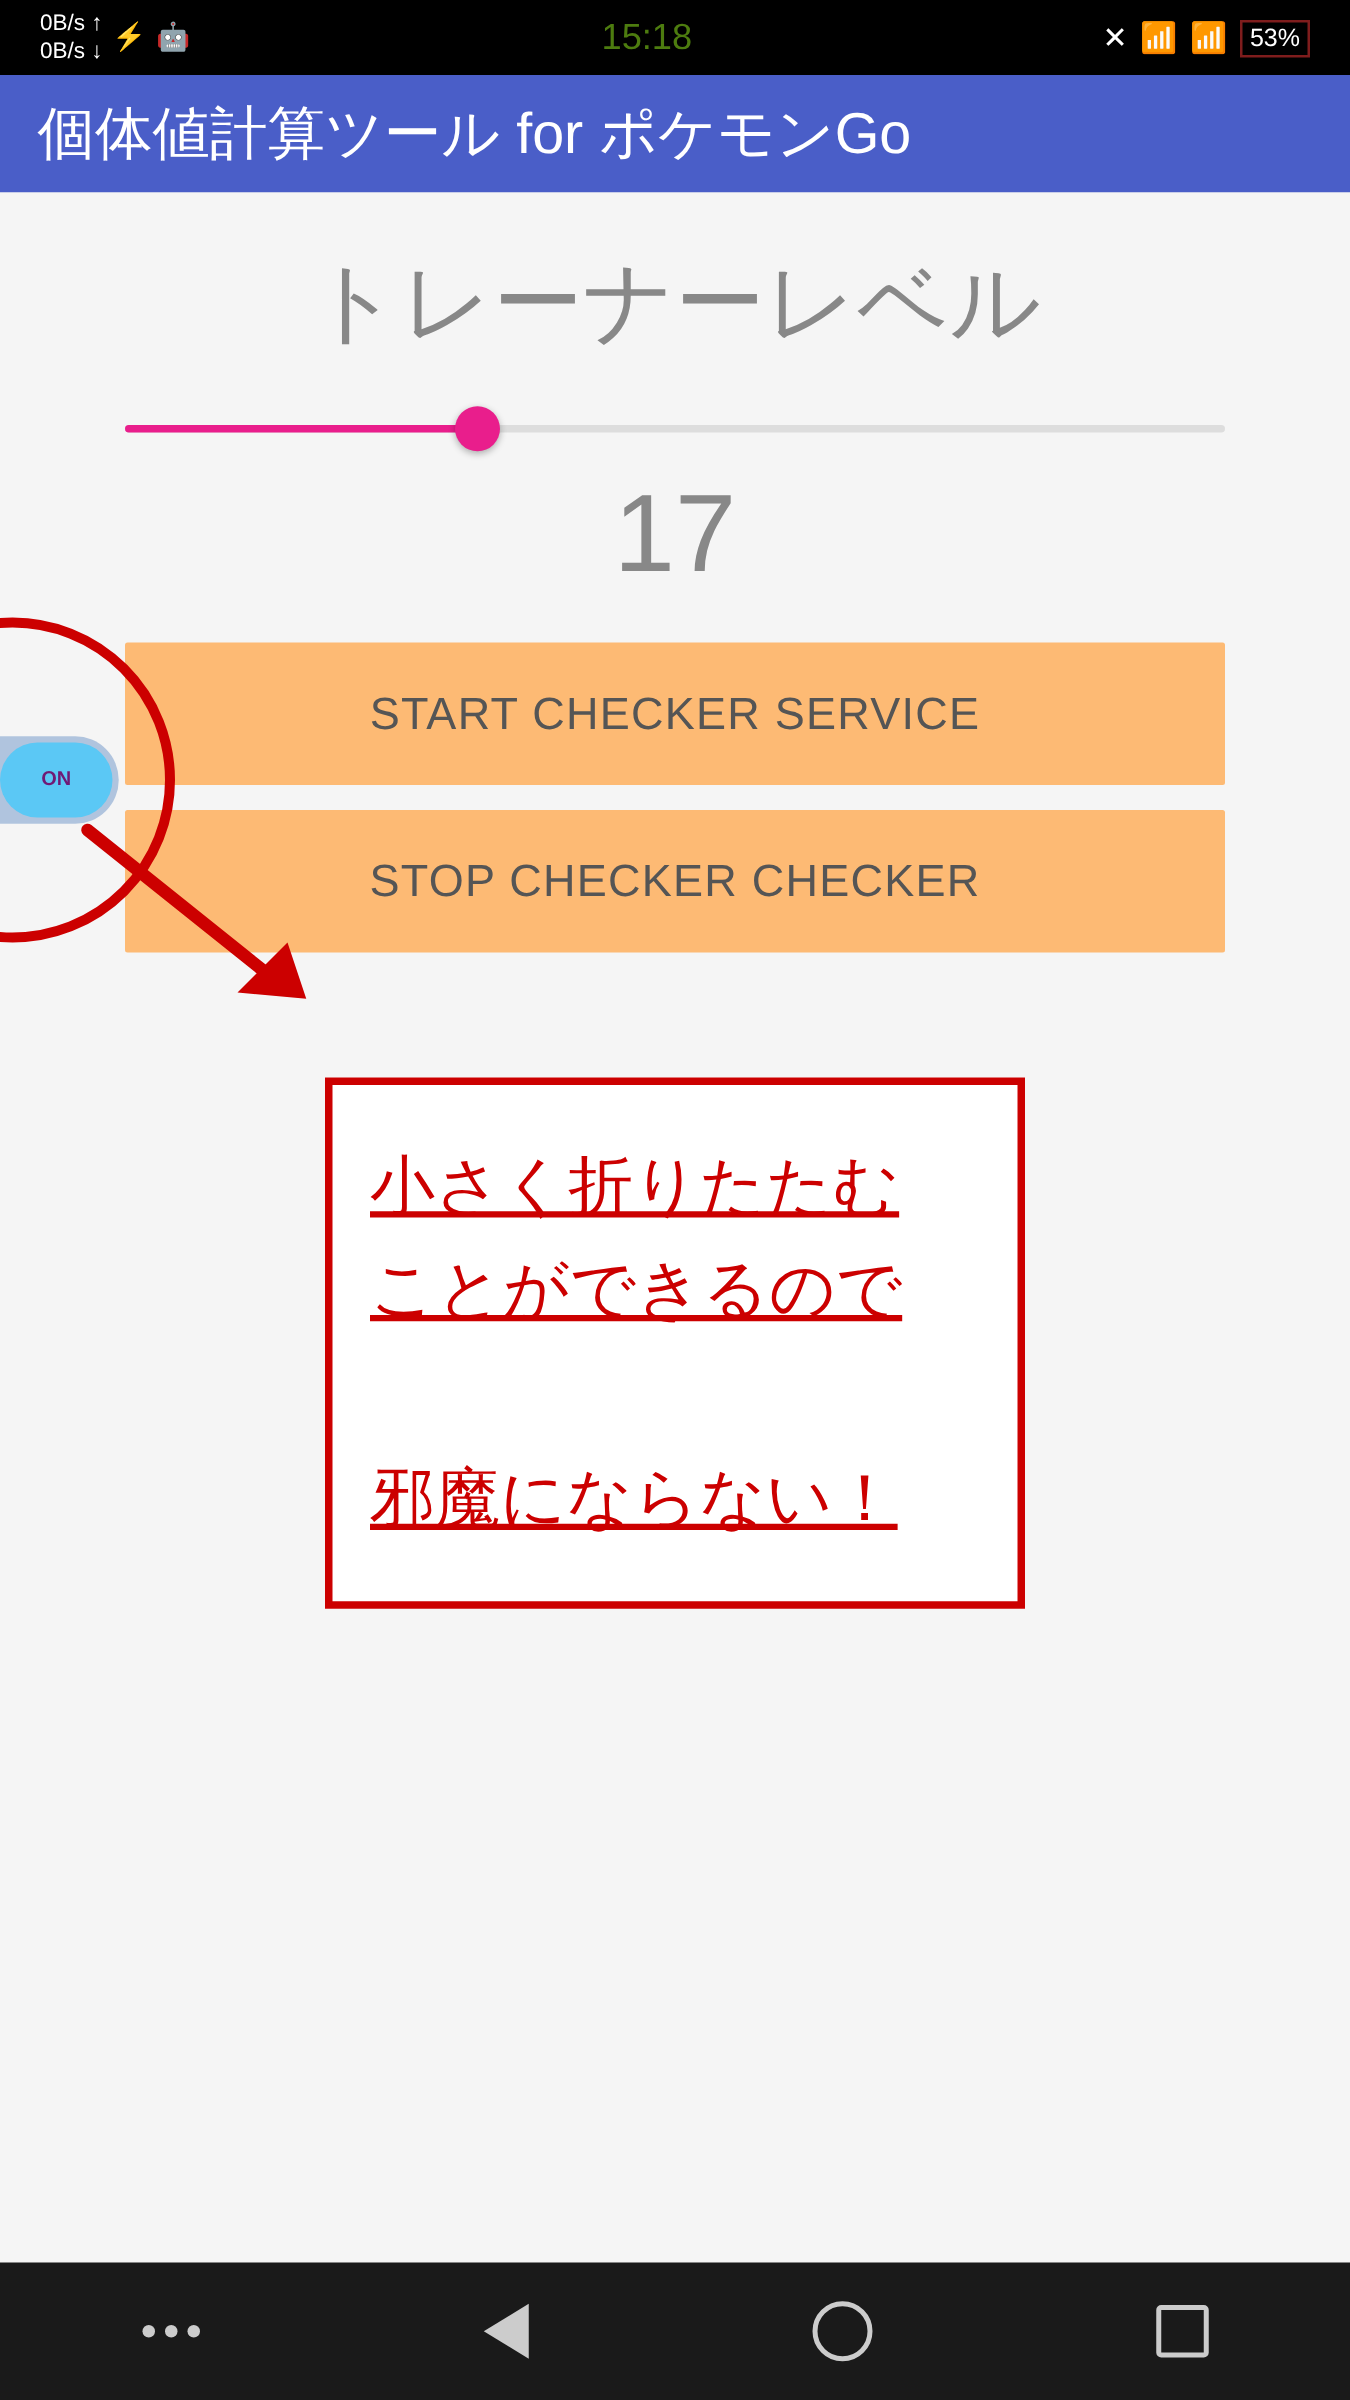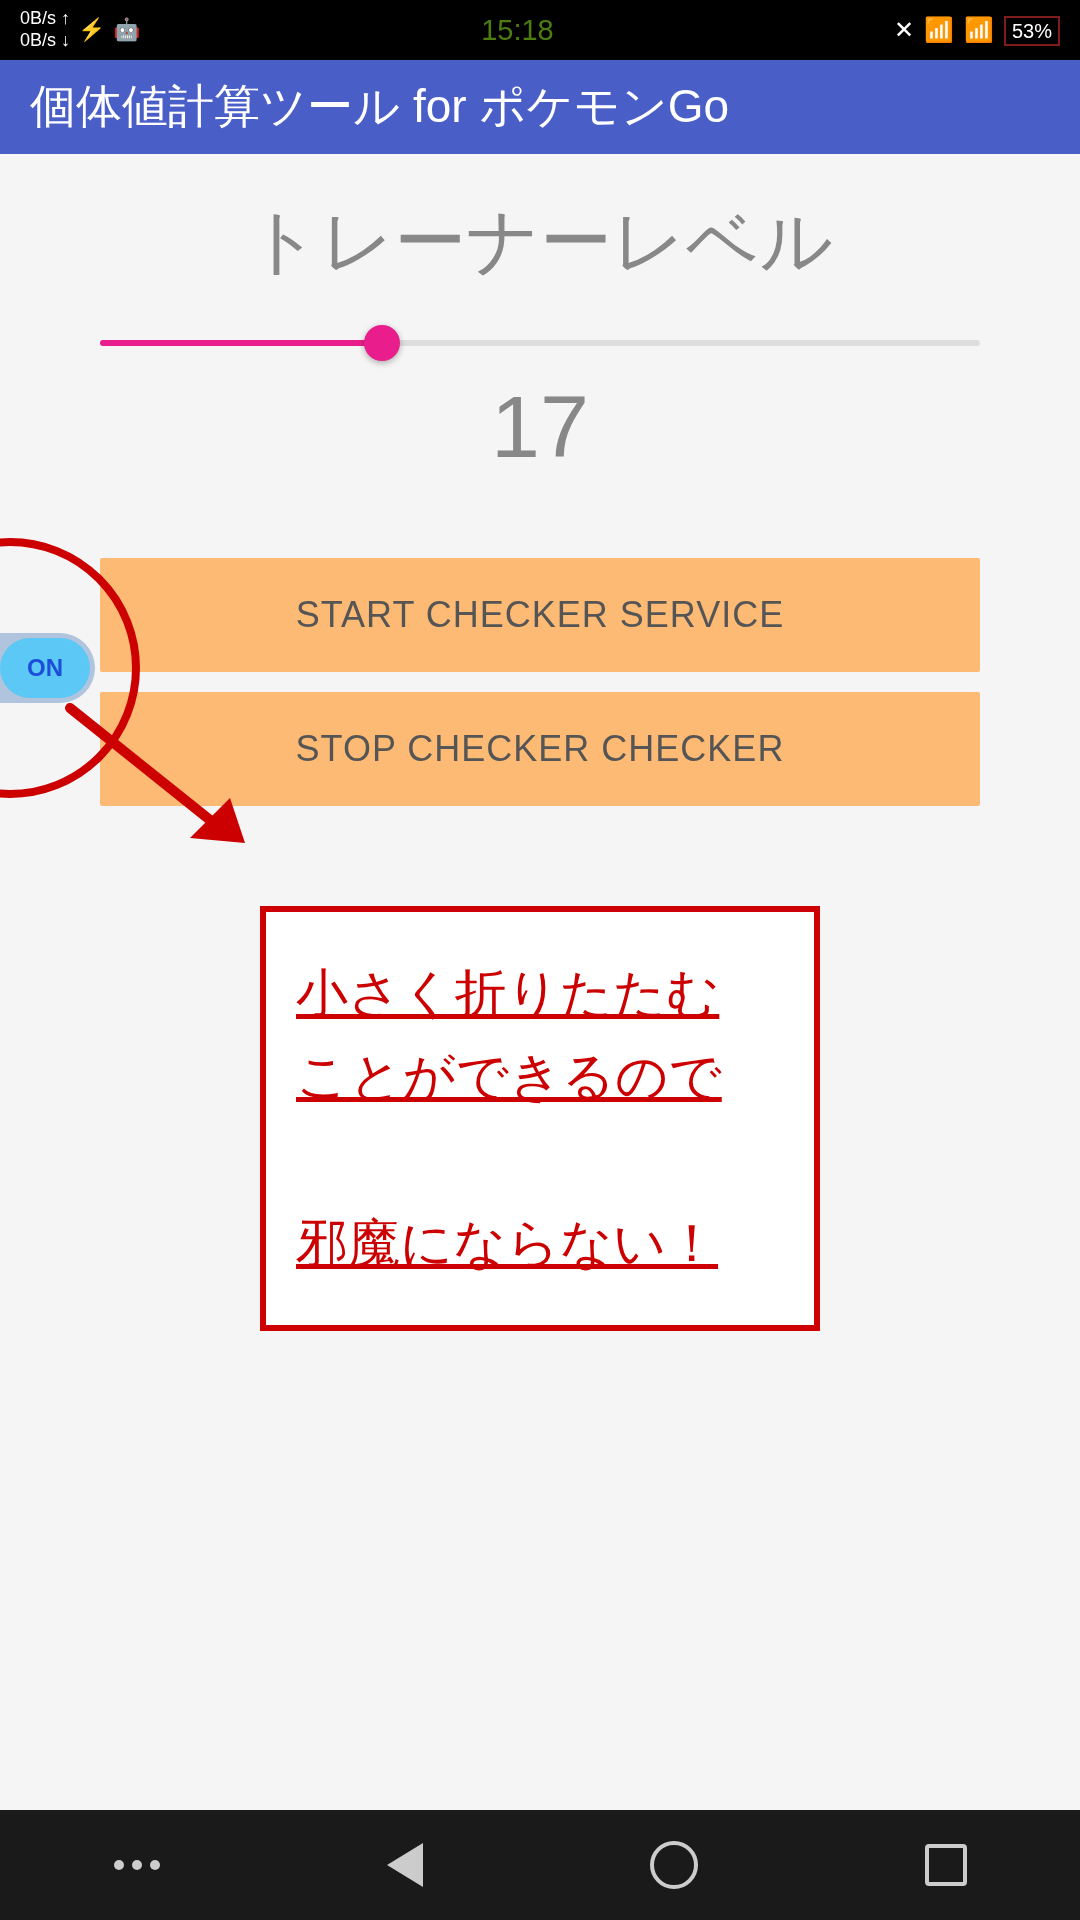--- a/index.html
+++ b/index.html
@@ -15,21 +15,21 @@
     }
 
     
     .status-bar {
       width: 100%;
       height: 60px;
       background: #000;
       display: flex;
       align-items: center;
       justify-content: space-between;
-      padding: 0 20px;
+      padding: 0 32px;
       flex-shrink: 0;
     }
     .status-left {
       display: flex;
       align-items: center;
       gap: 8px;
       color: #fff;
       font-size: 22px;
     }
     .status-left .data-speed {
@@ -117,21 +117,21 @@
       left: 32%;
       transform: translate(-50%, -50%);
       box-shadow: 0 2px 6px rgba(0,0,0,0.3);
     }
 
     
     .level-number {
       font-size: 88px;
       color: #888;
       font-weight: 300;
-      margin-bottom: 80px;
+      margin-bottom: 36px;
     }
 
     
     .buttons-toggle-area {
       width: 880px;
       display: flex;
       flex-direction: column;
       gap: 0;
       position: relative;
       margin-bottom: 60px;
@@ -171,22 +171,22 @@
       height: 60px;
       background: #5bc8f5;
       border-radius: 30px;
       position: absolute;
       right: 5px;
       display: flex;
       align-items: center;
       justify-content: center;
     }
     .toggle-on-label {
-      color: #1d4ed8;
-      font-size: 24px;
+      color: #701a75;
+      font-size: 16px;
       font-weight: bold;
     }
 
     
     .arrow-svg {
       position: absolute;
       left: 180px;
       top: 160px;
     }
 

